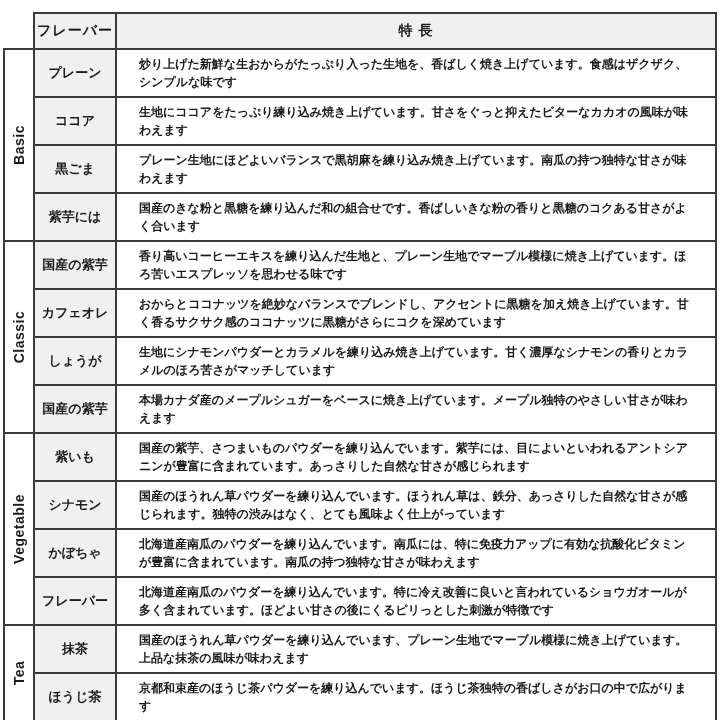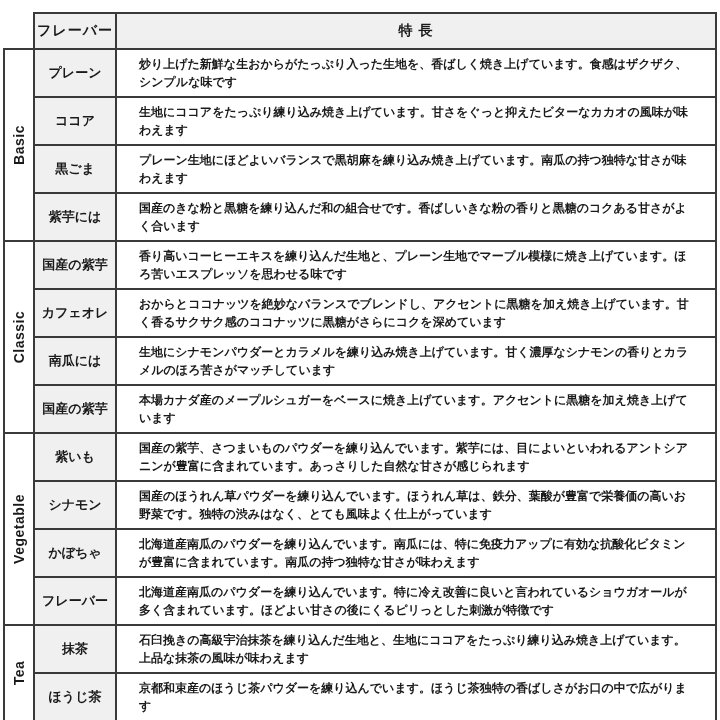--- a/index.html
+++ b/index.html
@@ -114,52 +114,52 @@
             <span class="rot">Classic</span>
           </td>
           <td class="flavor">国産の紫芋</td>
           <td class="desc">香り高いコーヒーエキスを練り込んだ生地と、プレーン生地でマーブル模様に焼き上げています。ほろ苦いエスプレッソを思わせる味です</td>
         </tr>
         <tr>
           <td class="flavor">カフェオレ</td>
           <td class="desc">おからとココナッツを絶妙なバランスでブレンドし、アクセントに黒糖を加え焼き上げています。甘く香るサクサク感のココナッツに黒糖がさらにコクを深めています</td>
         </tr>
         <tr>
-          <td class="flavor">南瓜には</td>
+          <td class="flavor">しょうが</td>
           <td class="desc">生地にシナモンパウダーとカラメルを練り込み焼き上げています。甘く濃厚なシナモンの香りとカラメルのほろ苦さがマッチしています</td>
         </tr>
         <tr>
           <td class="flavor">国産の紫芋</td>
-          <td class="desc">本場カナダ産のメープルシュガーをベースに焼き上げています。アクセントに黒糖を加え焼き上げています</td>
+          <td class="desc">本場カナダ産のメープルシュガーをベースに焼き上げています。メープル独特のやさしい甘さが味わえます</td>
         </tr>
         <tr>
           <td class="cat" rowspan="4">
             <span class="rot">Vegetable</span>
           </td>
           <td class="flavor">紫いも</td>
           <td class="desc">国産の紫芋、さつまいものパウダーを練り込んでいます。紫芋には、目によいといわれるアントシアニンが豊富に含まれています。あっさりした自然な甘さが感じられます</td>
         </tr>
         <tr>
           <td class="flavor">シナモン</td>
-          <td class="desc">国産のほうれん草パウダーを練り込んでいます。ほうれん草は、鉄分、葉酸が豊富で栄養価の高いお野菜です。独特の渋みはなく、とても風味よく仕上がっています</td>
+          <td class="desc">国産のほうれん草パウダーを練り込んでいます。ほうれん草は、鉄分、あっさりした自然な甘さが感じられます。独特の渋みはなく、とても風味よく仕上がっています</td>
         </tr>
         <tr>
           <td class="flavor">かぼちゃ</td>
           <td class="desc">北海道産南瓜のパウダーを練り込んでいます。南瓜には、特に免疫力アップに有効な抗酸化ビタミンが豊富に含まれています。南瓜の持つ独特な甘さが味わえます</td>
         </tr>
         <tr>
           <td class="flavor">フレーバー</td>
           <td class="desc">北海道産南瓜のパウダーを練り込んでいます。特に冷え改善に良いと言われているショウガオールが多く含まれています。ほどよい甘さの後にくるピリっとした刺激が特徴です</td>
         </tr>
         <tr>
           <td class="cat" rowspan="2">
             <span class="rot">Tea</span>
           </td>
           <td class="flavor">抹茶</td>
-          <td class="desc">石臼挽きの高級宇治抹茶を練り込んだ生地と、生地にココアをたっぷり練り込み焼き上げています。上品な抹茶の風味が味わえます</td>
+          <td class="desc">国産のほうれん草パウダーを練り込んでいます、プレーン生地でマーブル模様に焼き上げています。上品な抹茶の風味が味わえます</td>
         </tr>
         <tr>
           <td class="flavor">ほうじ茶</td>
           <td class="desc">京都和束産のほうじ茶パウダーを練り込んでいます。ほうじ茶独特の香ばしさがお口の中で広がります</td>
         </tr>
       </tbody>
   </table>
 </div>
 
 </body></html>

